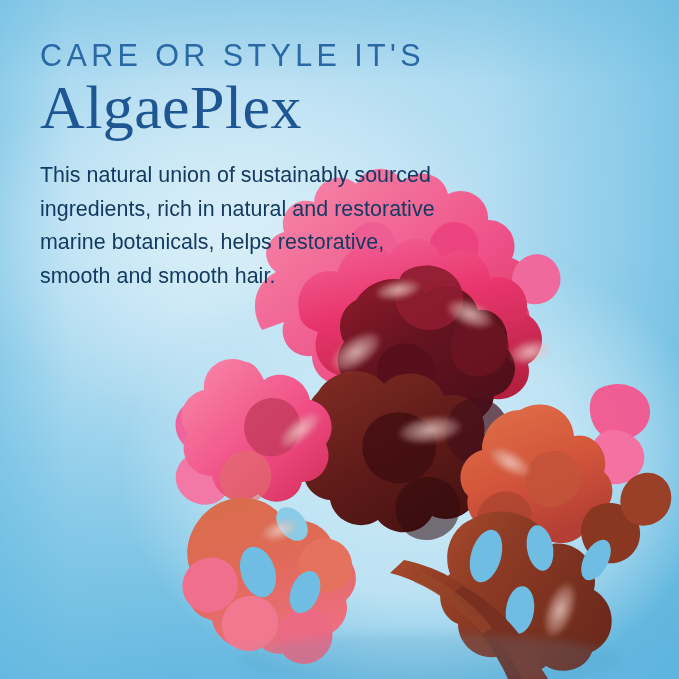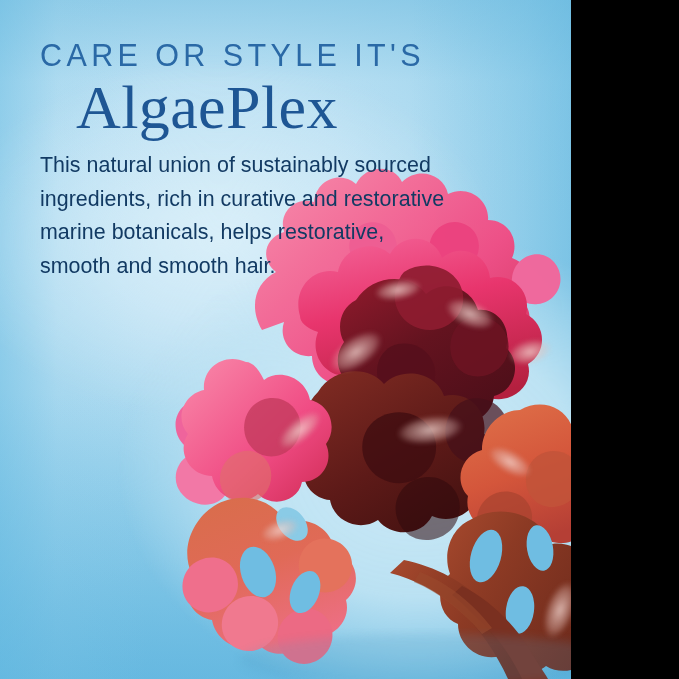--- a/index.html
+++ b/index.html
@@ -2,21 +2,21 @@
 <html><head>
 <meta charset="utf-8">
 <style>
   html, body {
     margin: 0;
     padding: 0;
     background: #000;
   }
   .canvas {
     position: relative;
-    width: 571px;
+    width: 679px;
     height: 679px;
     overflow: hidden;
     font-family: "Liberation Sans", sans-serif;
     background: #6fbde2;
   }
 
   
   .bg-base {
     position: absolute;
     inset: 0;
@@ -84,24 +84,23 @@
     white-space: nowrap;
   }
   .wordmark {
     font-family: "Liberation Serif", "DejaVu Serif", serif;
     font-size: 62px;
     color: #1e5694;
     line-height: 1.02;
     letter-spacing: 0.4px;
     margin-top: 2px;
     white-space: nowrap;
-    margin-left: 36px;
   }
   .body-copy {
-    margin-top: 10px;
+    margin-top: 20px;
     font-size: 21.4px;
     line-height: 33.5px;
     color: #123a63;
     letter-spacing: 0.05px;
     max-width: 470px;
   }
   .body-copy .ln { display: block; white-space: nowrap; }
 
   
   .algae {
@@ -317,19 +316,19 @@
     </g>
 
     <ellipse cx="430" cy="660" rx="190" ry="26" fill="#4f9cc4" opacity="0.18" filter="url(#softer)"></ellipse>
   </svg>
 
   <div class="text-block">
     <div class="eyebrow">CARE OR STYLE IT'S</div>
     <div class="wordmark">AlgaePlex</div>
     <div class="body-copy">
       <span class="ln">This natural union of sustainably sourced</span>
-      <span class="ln">ingredients, rich in curative and restorative</span>
+      <span class="ln">ingredients, rich in natural and restorative</span>
       <span class="ln">marine botanicals, helps restorative,</span>
       <span class="ln">smooth and smooth hair.</span>
     </div>
   </div>
 
 </div>
 
 </body></html>

